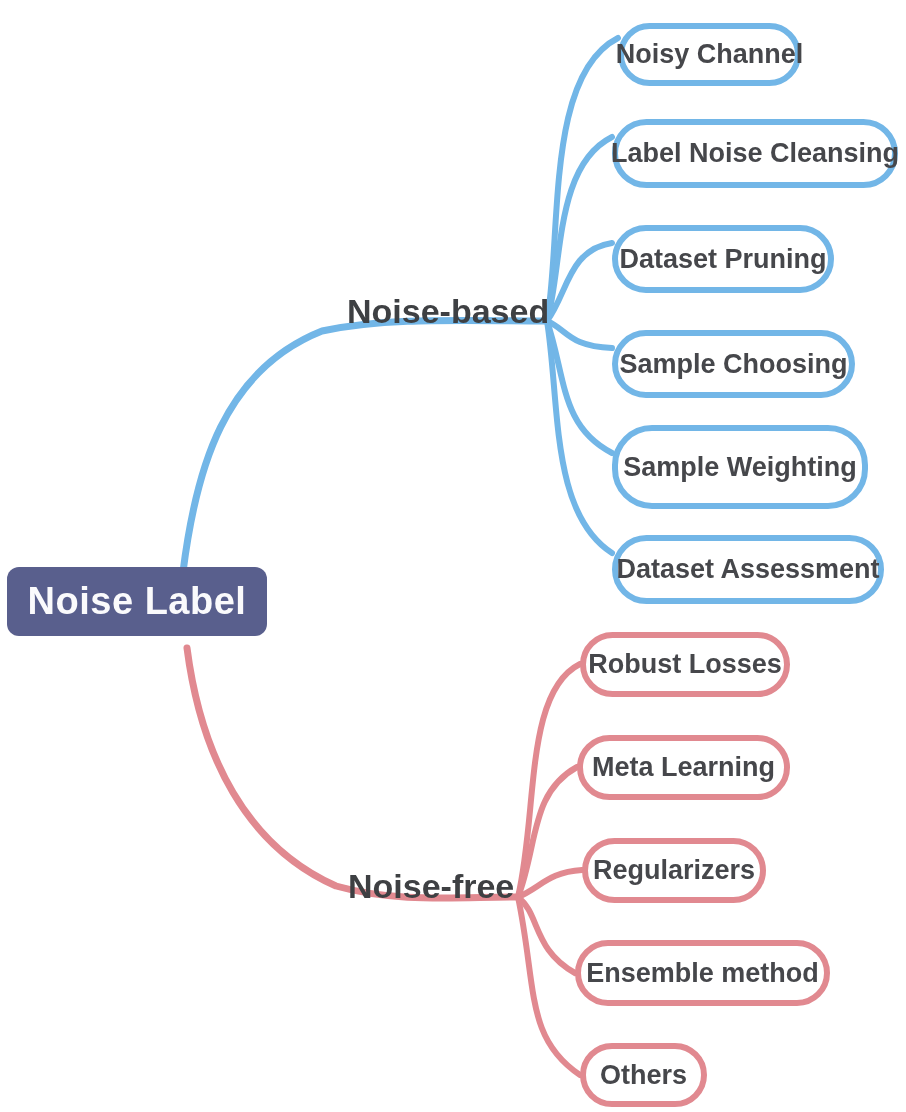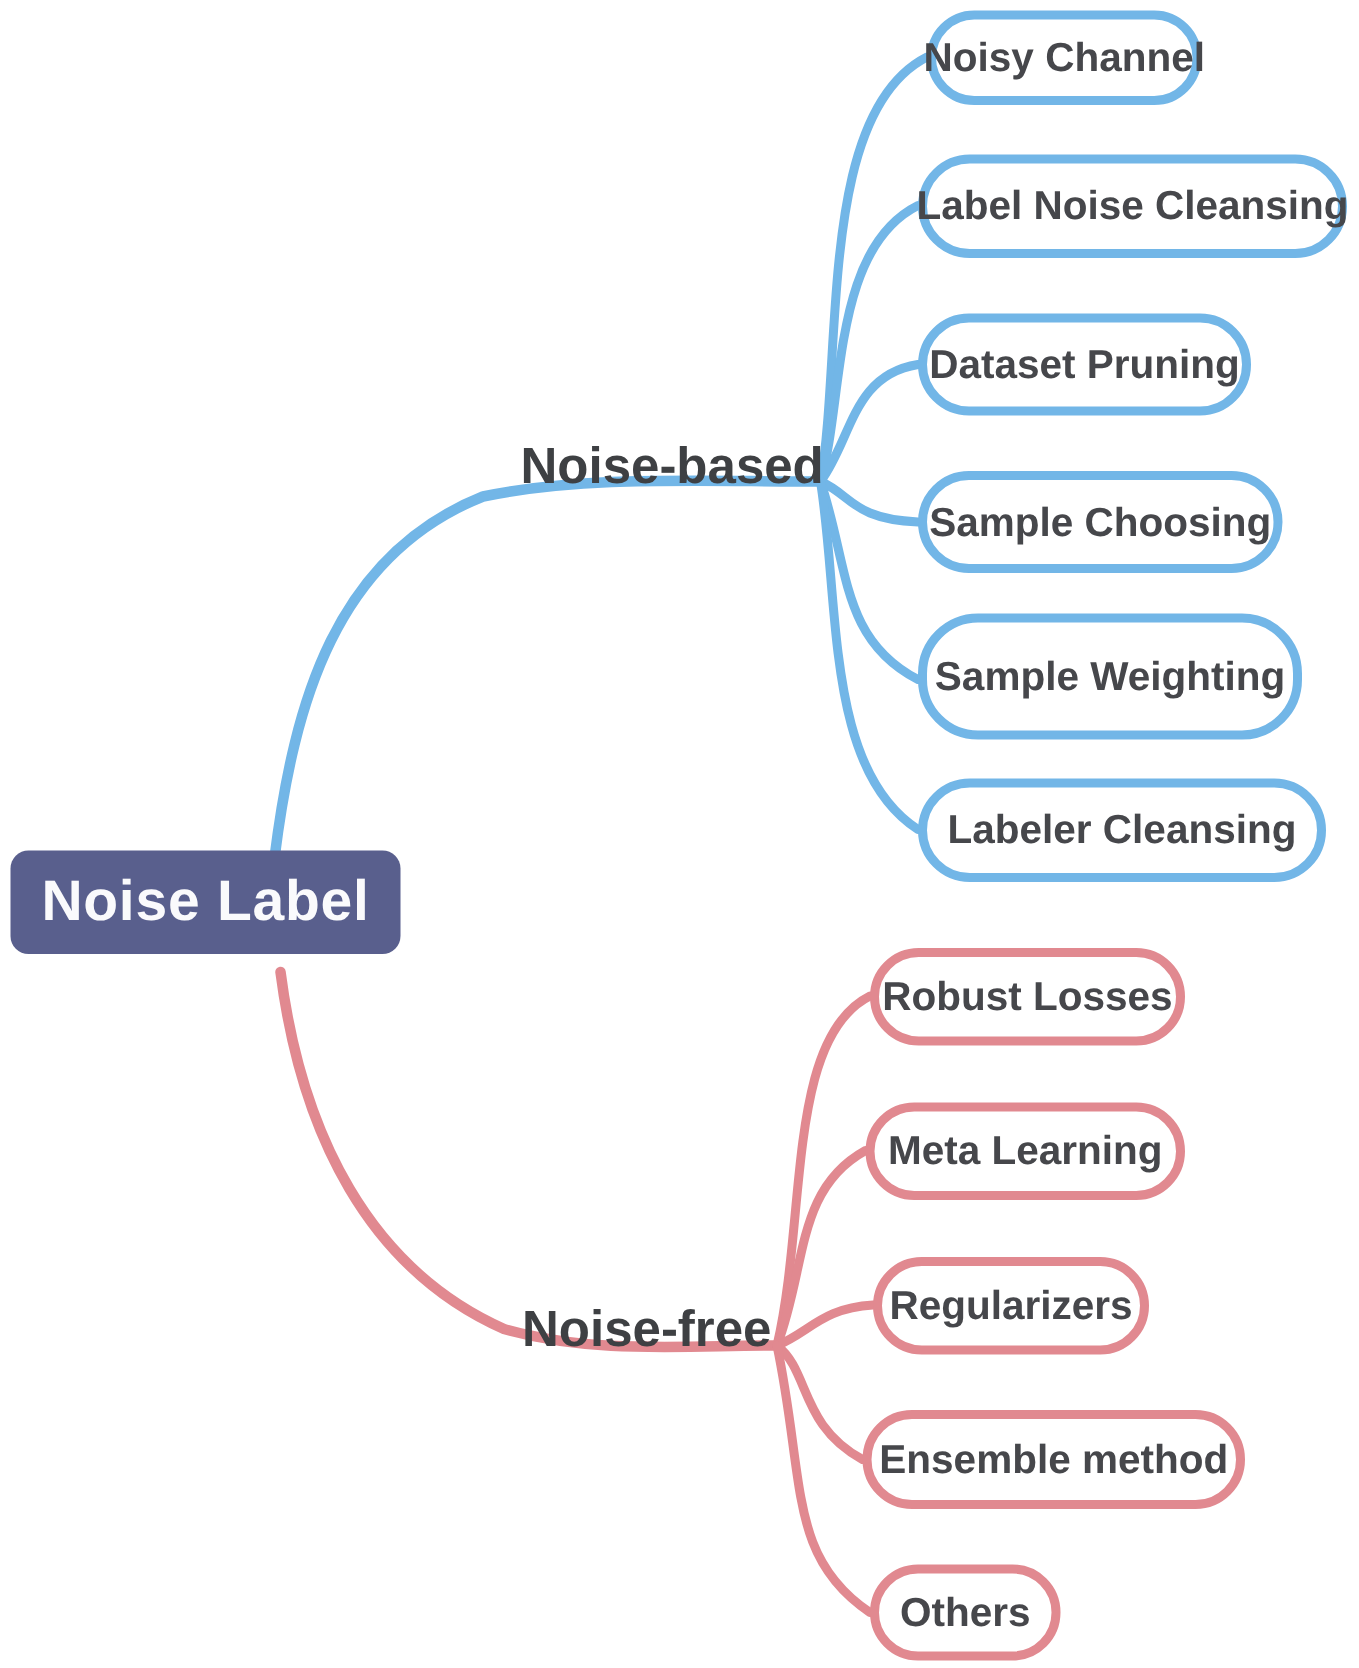--- a/index.html
+++ b/index.html
@@ -73,21 +73,21 @@
     align-items: center;
     justify-content: center;
     background: #ffffff;
     border-radius: 40px;
     font-size: 27px;
     font-weight: 600;
     color: #46474B;
     white-space: nowrap;
     cursor: default;
   }
-  .pill.blue { border: 6px solid #72B6E7; }
+  .pill.blue { border: 6px solid #72B6E7; margin-top: 16px; }
   .pill.pink { border: 6px solid #E18990; }
 
   
   .p-noisy-channel        { left: 618px; top: 7px;   width: 183px; height: 63px; }
   .p-label-noise-cleansing{ left: 612px; top: 103px; width: 286px; height: 69px; }
   .p-dataset-pruning      { left: 612px; top: 209px; width: 222px; height: 68px; }
   .p-sample-choosing      { left: 612px; top: 314px; width: 243px; height: 68px; }
   .p-sample-weighting     { left: 612px; top: 409px; width: 256px; height: 84px; }
   .p-labeler-assessment   { left: 612px; top: 519px; width: 272px; height: 69px; }
 
@@ -143,21 +143,21 @@
   <div class="pill blue p-dataset-pruning">
     <span>Dataset Pruning</span>
   </div>
   <div class="pill blue p-sample-choosing">
     <span>Sample Choosing</span>
   </div>
   <div class="pill blue p-sample-weighting">
     <span>Sample Weighting</span>
   </div>
   <div class="pill blue p-labeler-assessment">
-    <span>Labeler Cleansing</span>
+    <span>Dataset Assessment</span>
   </div>
 
   <div class="pill pink p-robust-losses">
     <span>Robust Losses</span>
   </div>
   <div class="pill pink p-meta-learning">
     <span>Meta Learning</span>
   </div>
   <div class="pill pink p-regularizers">
     <span>Regularizers</span>

